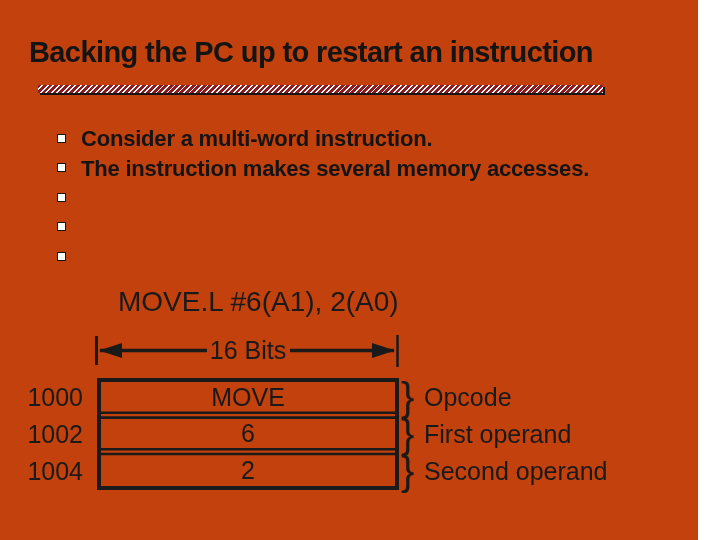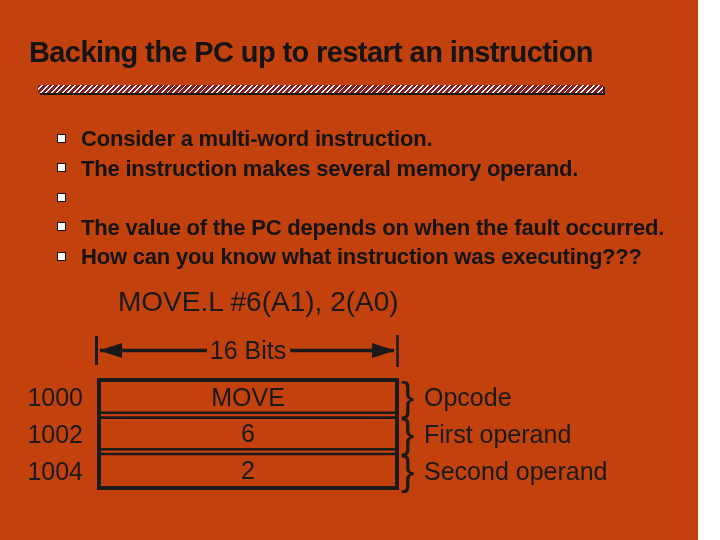--- a/index.html
+++ b/index.html
@@ -94,32 +94,30 @@
 
   <div class="hatch"></div>
 
   <div class="bullets">
     <div class="b-row">
       <span class="b-sq"></span>
       <span class="b-text">Consider a multi-word instruction.</span>
     </div>
     <div class="b-row">
       <span class="b-sq"></span>
-      <span class="b-text">The instruction makes several memory operand.</span>
+      <span class="b-text">The instruction makes several memory accesses.</span>
     </div>
     <div class="b-row">
       <span class="b-sq"></span>
     </div>
     <div class="b-row">
       <span class="b-sq"></span>
-      <span class="b-text">The value of the PC depends on when the fault occurred.</span>
     </div>
     <div class="b-row">
       <span class="b-sq"></span>
-      <span class="b-text">How can you know what instruction was executing???</span>
     </div>
   </div>
 
   <svg class="diagram" viewBox="0 0 720 540">
 
     <text class="t28" x="118" y="311">MOVE.L #6(A1), 2(A0)</text>
 
     <g>
       <line class="s3" x1="96.5" y1="336" x2="96.5" y2="365"></line>
       <line class="s25" x1="397.5" y1="335" x2="397.5" y2="367"></line>

